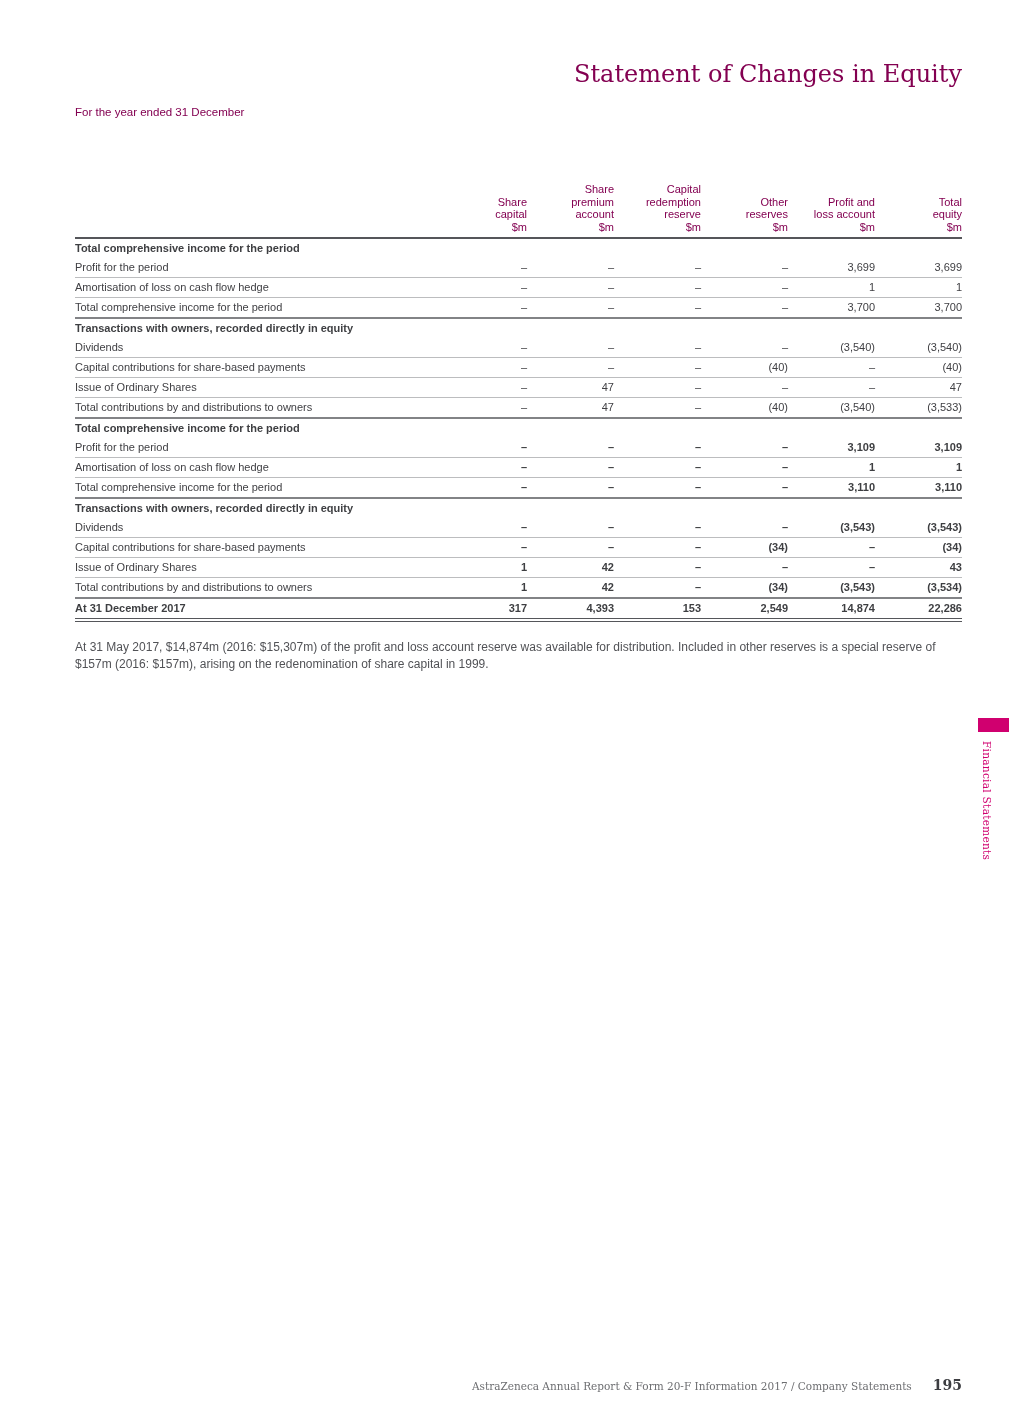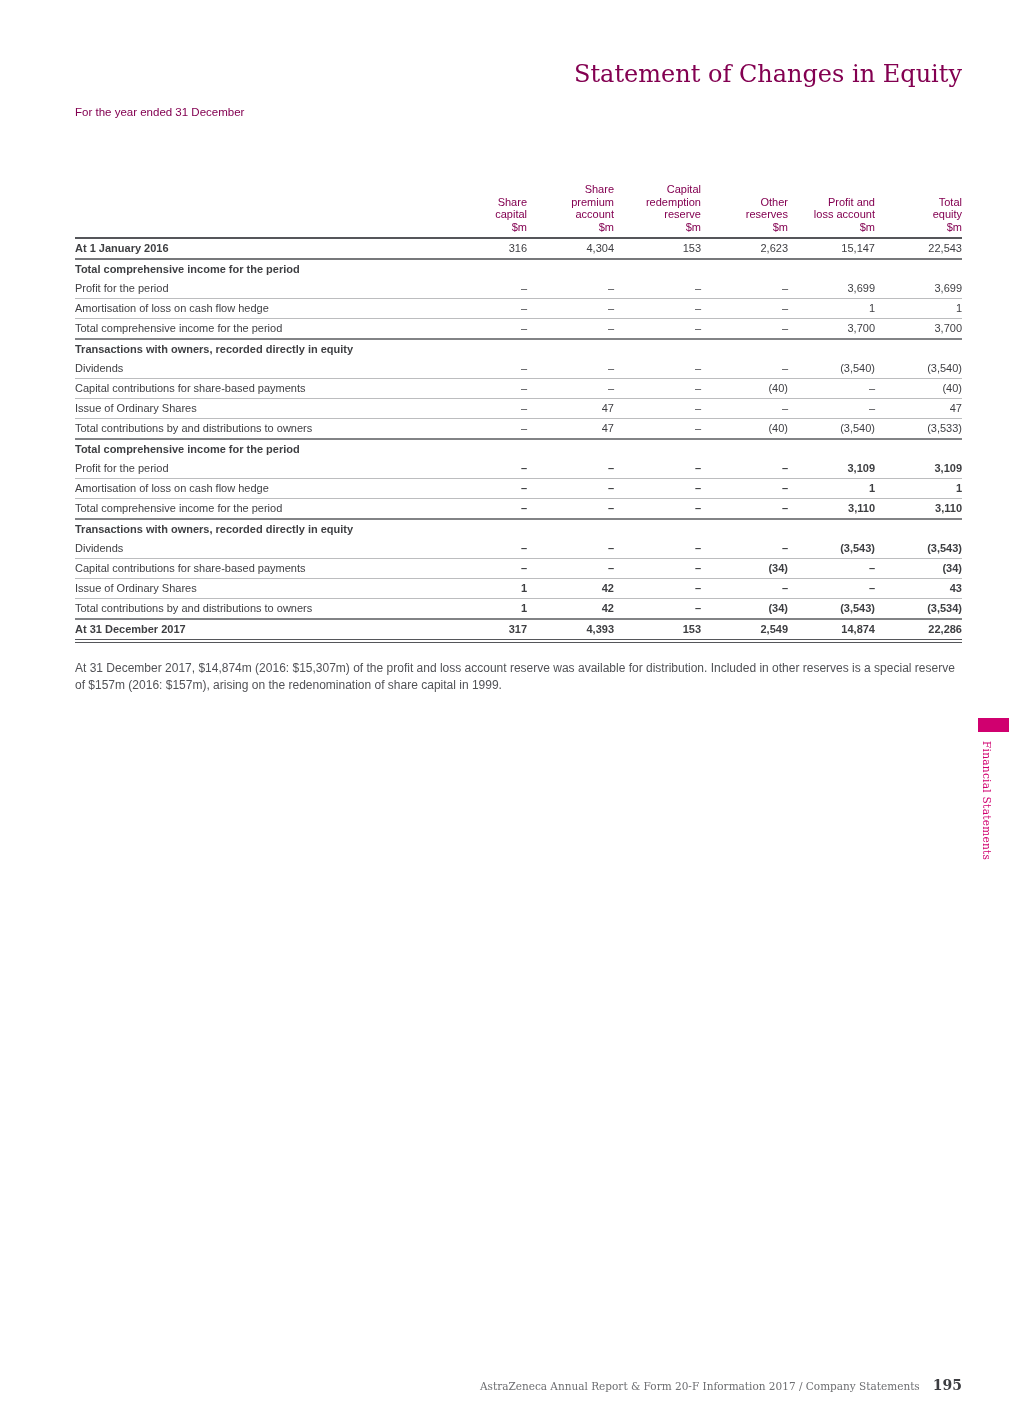--- a/index.html
+++ b/index.html
@@ -84,21 +84,21 @@
     font-family:"DejaVu Serif", serif;
     font-size:10.5px;
     letter-spacing:0.3px;
     color:#D0006F;
   }
   .footer {
     position:absolute;
     top:1377px; right:47px;
     display:flex;
     align-items:baseline;
-    gap:13px;
+    gap:21px;
     font-family:"DejaVu Serif", serif;
   }
   .footer-text  { font-size:10.5px; color:#6d6e71; }
   .page-number  { font-size:14px;  color:#3c3d41;font-weight:bold; }
 </style>
 </head>
 <body>
 
 <div class="page">
   <div class="content">
@@ -120,29 +120,20 @@
             <th class="spacer"></th>
             <th>Share<br>capital<br>$m</th>
             <th>Share<br>premium<br>account<br>$m</th>
             <th>Capital<br>redemption<br>reserve<br>$m</th>
             <th>Other<br>reserves<br>$m</th>
             <th>Profit and<br>loss account<br>$m</th>
             <th>Total<br>equity<br>$m</th>
           </tr>
         </thead>
       <tbody id="equity-body">
-          <tr class="row-key">
-            <td class="label">At 1 January 2016</td>
-            <td class="val">316</td>
-            <td class="val">4,304</td>
-            <td class="val">153</td>
-            <td class="val">2,623</td>
-            <td class="val">15,147</td>
-            <td class="val">22,543</td>
-          </tr>
           <tr class="row-heading">
             <td class="label" colspan="7">Total comprehensive income for the period</td>
           </tr>
           <tr class="row-normal">
             <td class="label">Profit for the period</td>
             <td class="val">–</td>
             <td class="val">–</td>
             <td class="val">–</td>
             <td class="val">–</td>
             <td class="val">3,699</td>
@@ -280,21 +271,21 @@
             <td class="val">4,393</td>
             <td class="val">153</td>
             <td class="val">2,549</td>
             <td class="val">14,874</td>
             <td class="val">22,286</td>
           </tr>
         </tbody>
     </table>
 
     <section class="notes">
-      <p>At 31 December 2017, $14,874m (2016: $15,307m) of the profit and loss account reserve was available for distribution. Included in other reserves is a special reserve of $157m (2016: $157m), arising on the redenomination of share capital in 1999.</p>
+      <p>At 31 May 2017, $14,874m (2016: $15,307m) of the profit and loss account reserve was available for distribution. Included in other reserves is a special reserve of $157m (2016: $157m), arising on the redenomination of share capital in 1999.</p>
     </section>
   </div>
 
   <div class="side-marker" style="background: rgb(208, 0, 111);"></div>
   <div class="side-tab">Financial Statements</div>
 
   <div class="footer">
     <span class="footer-text">AstraZeneca Annual Report &amp; Form 20-F Information 2017 / Company Statements</span>
     <span class="page-number">195</span>
   </div>

